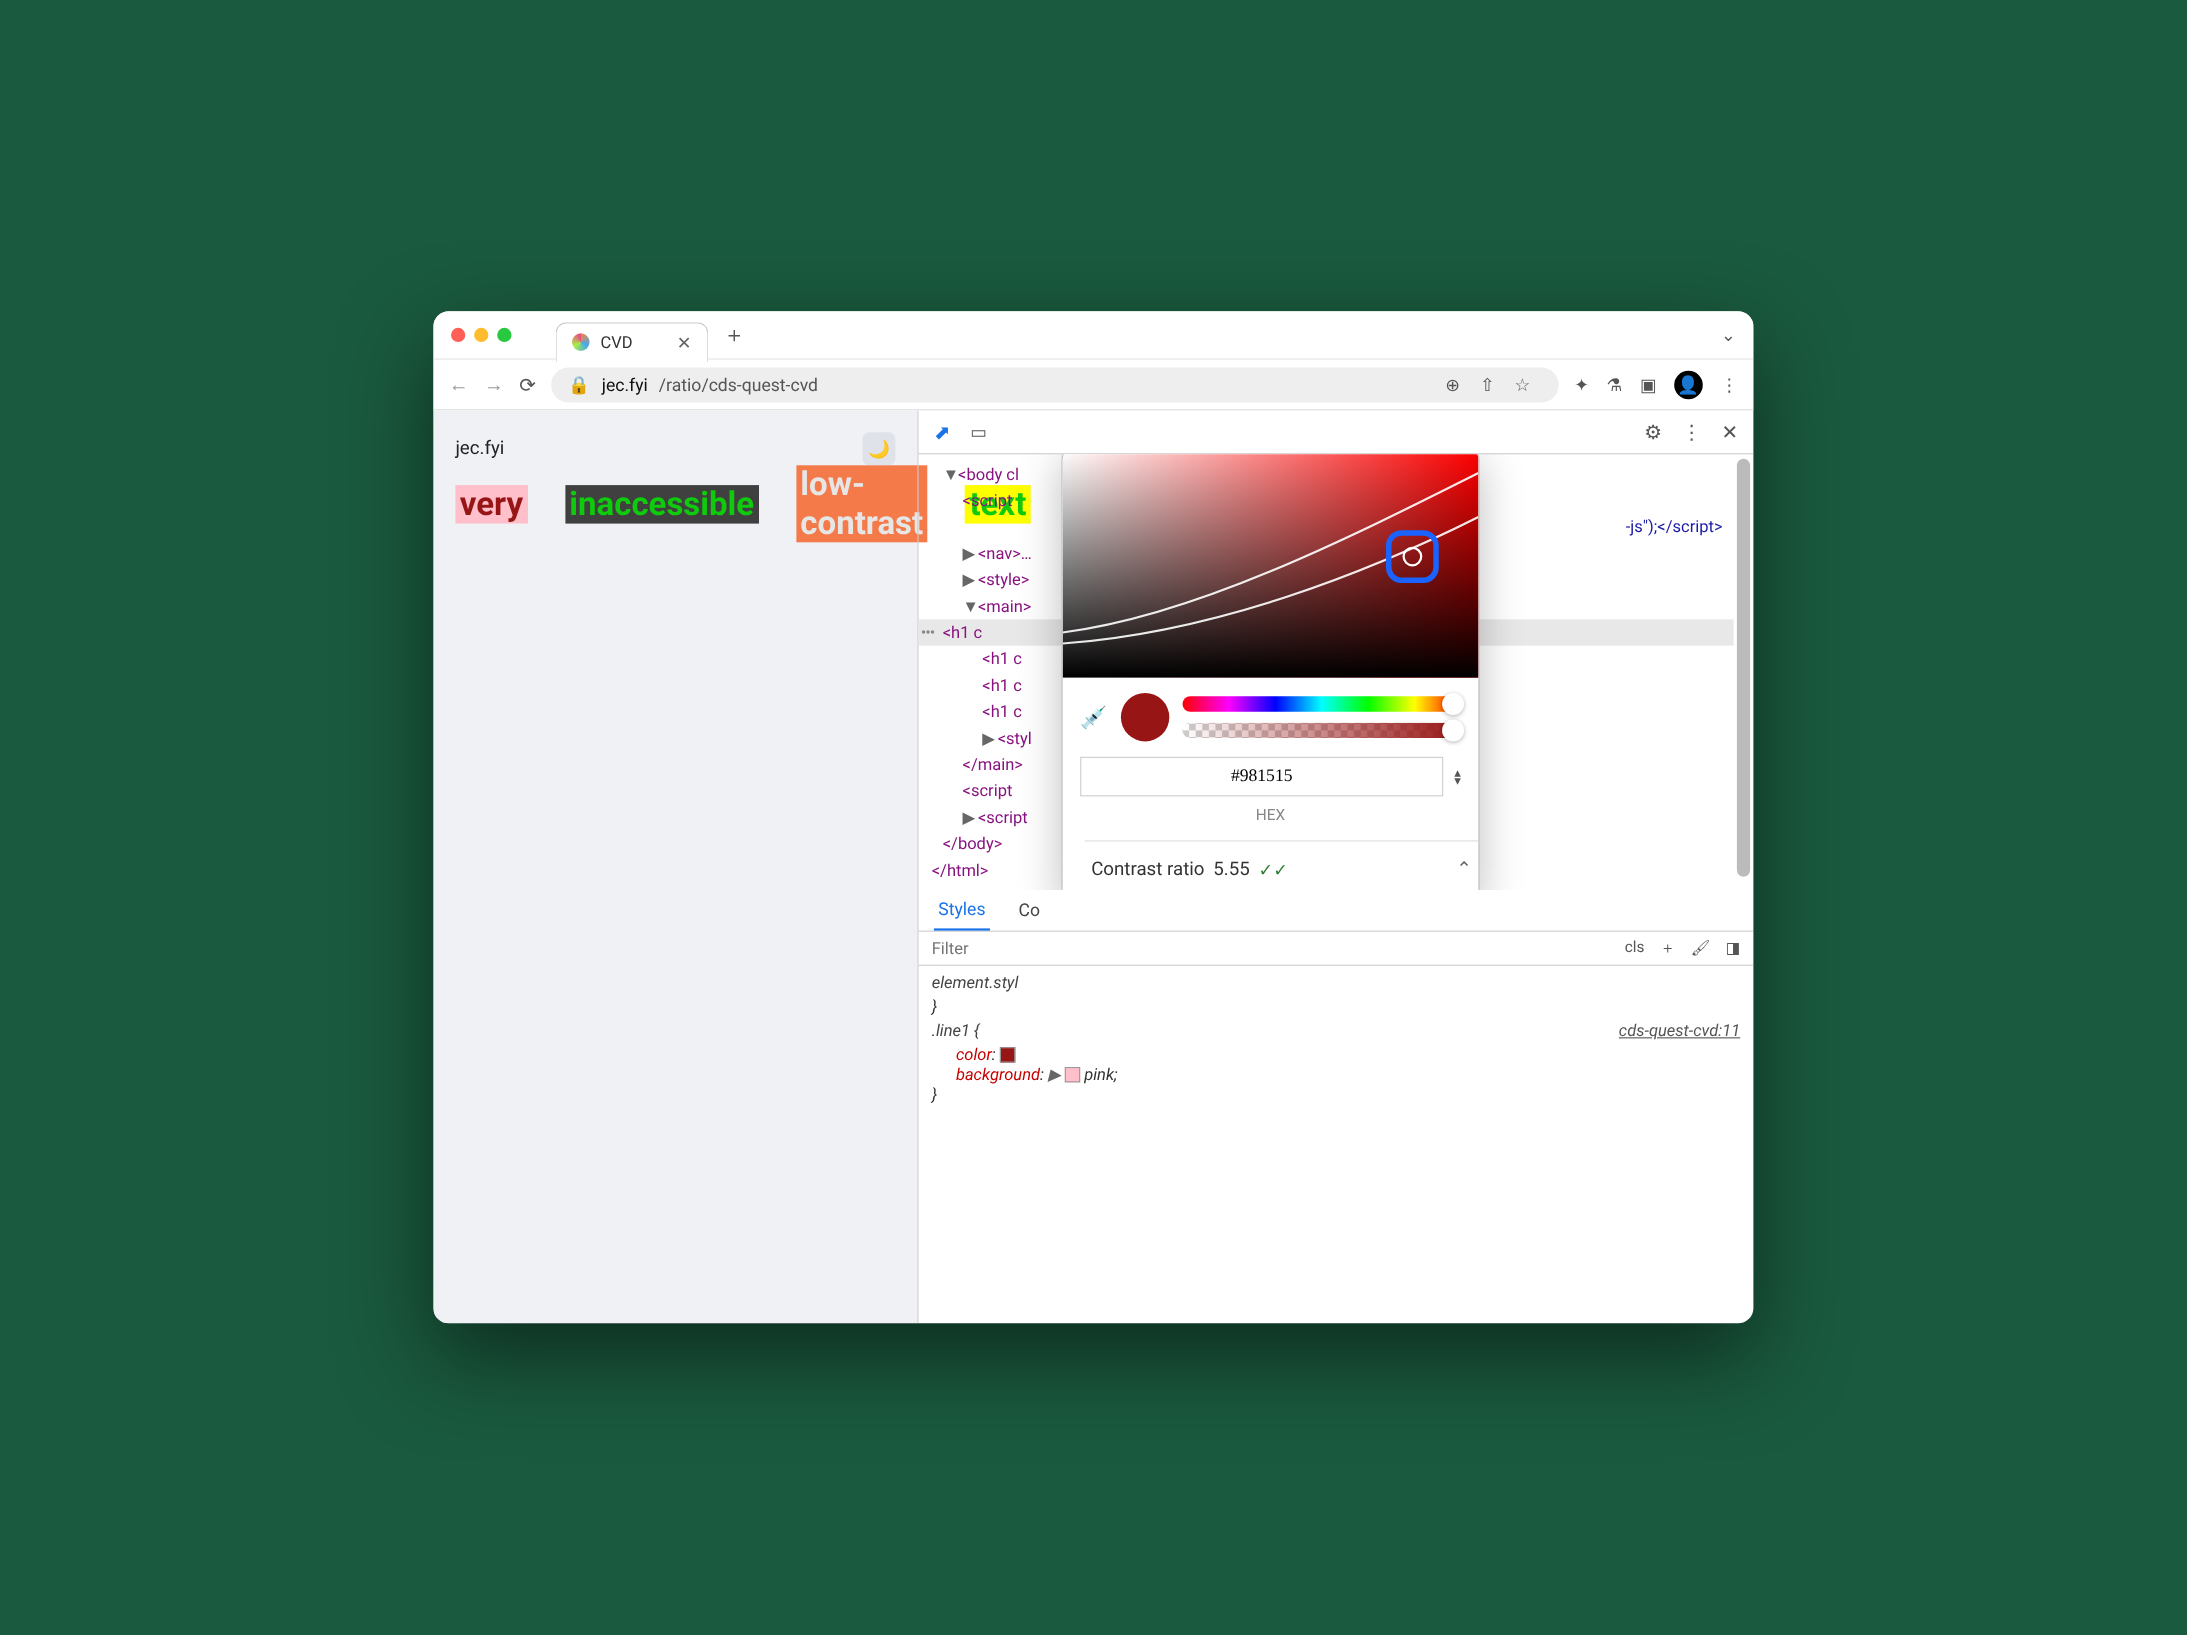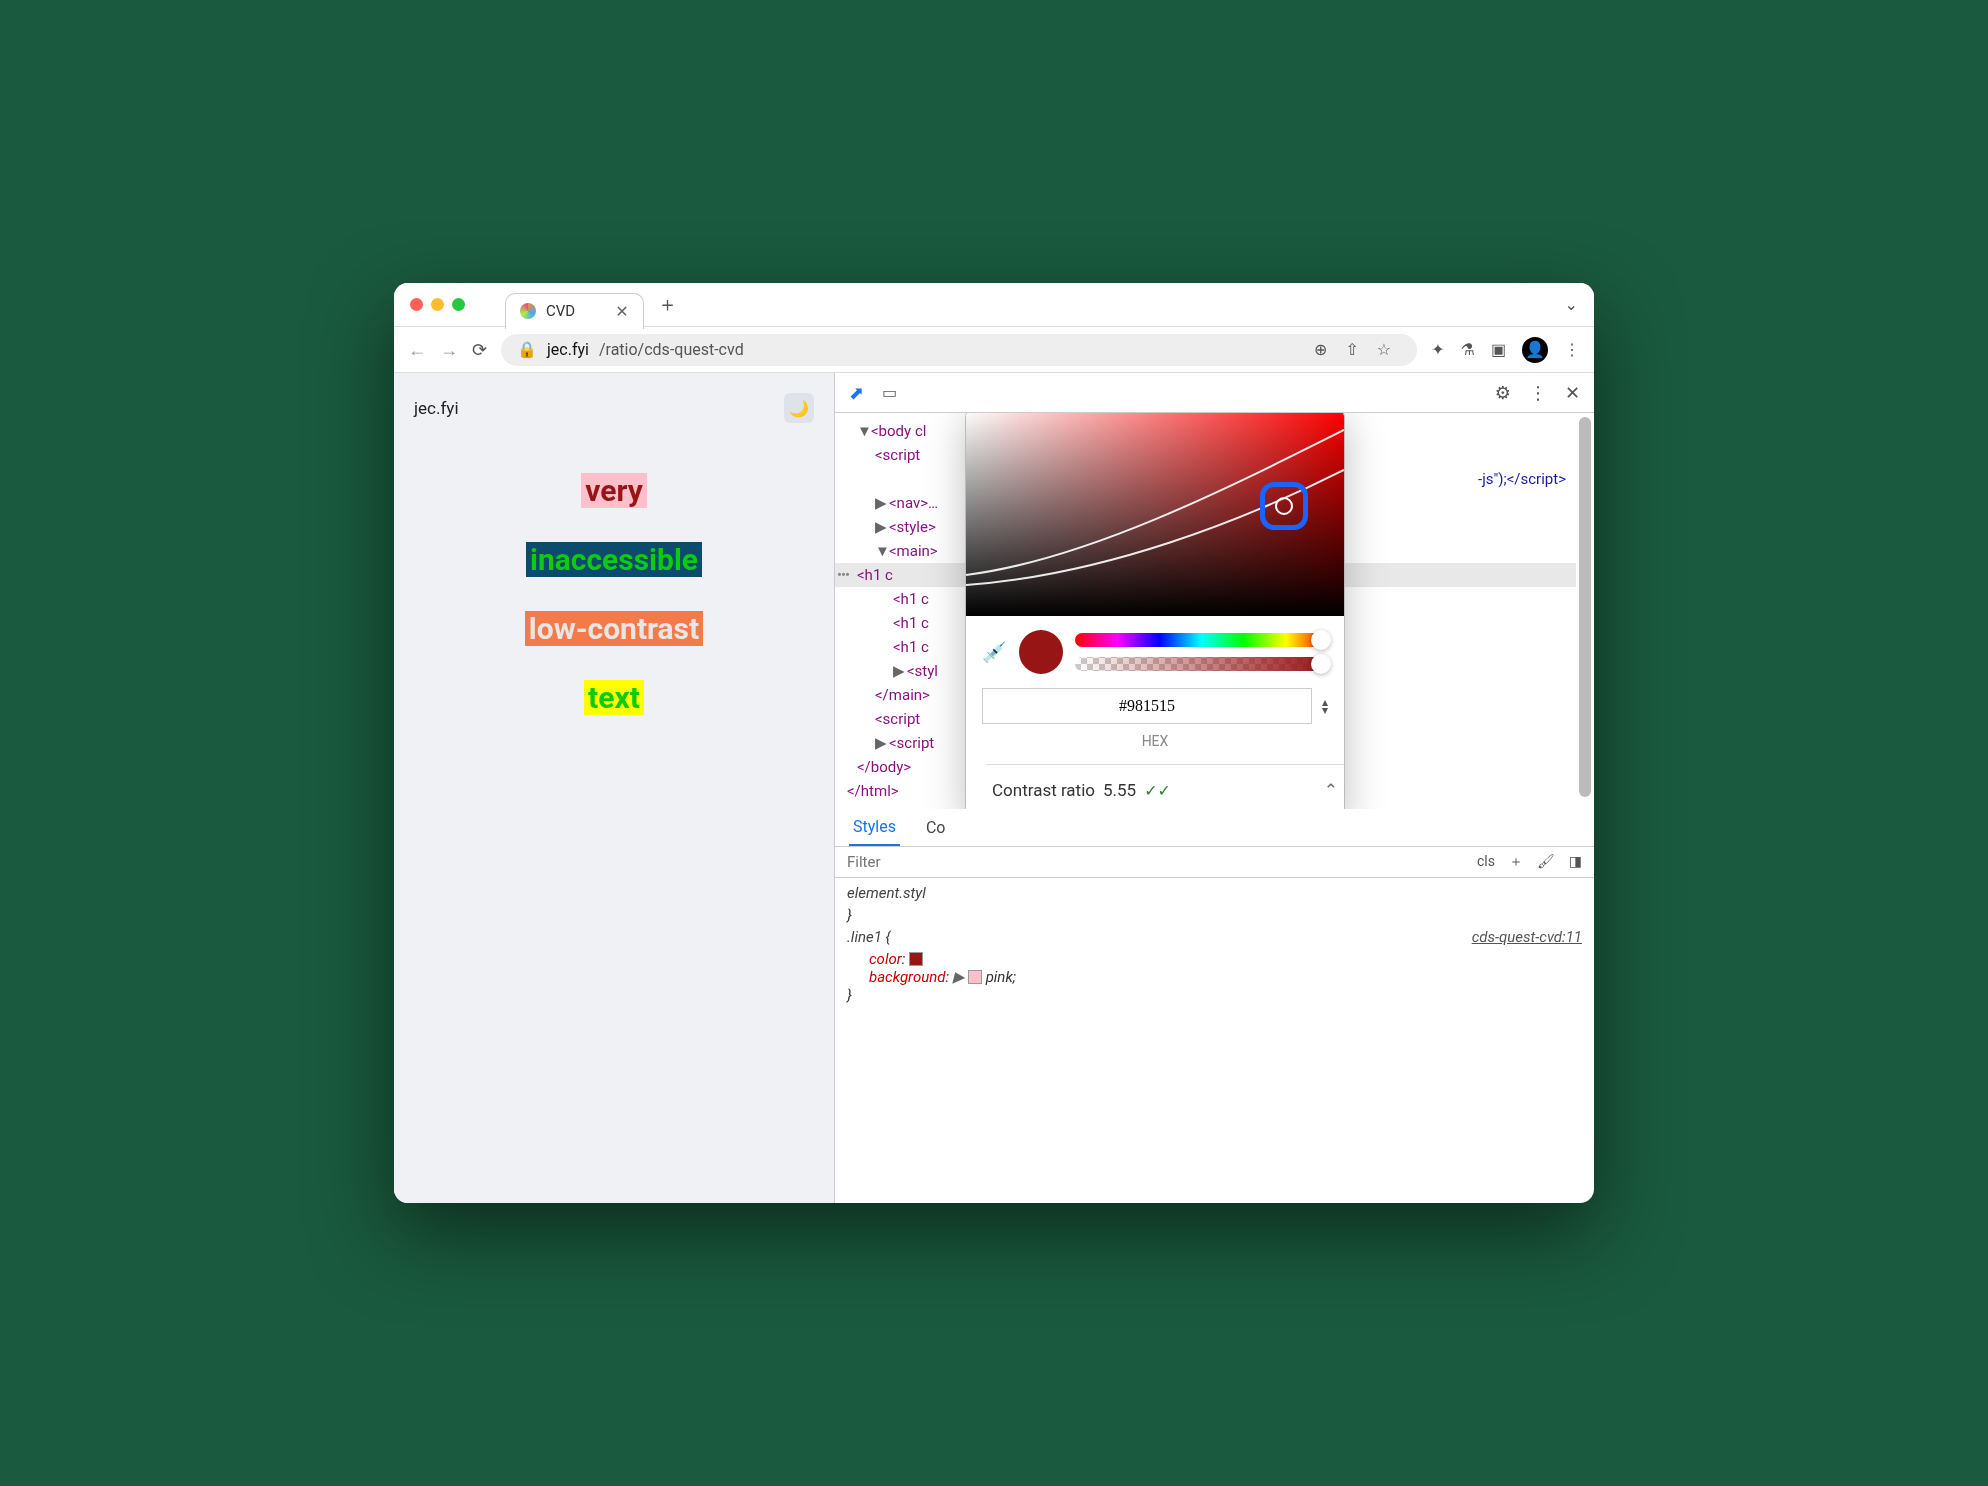--- a/index.html
+++ b/index.html
@@ -30,24 +30,24 @@
   .avatar-btn { width: 26px; height: 26px; border-radius: 50%; background: #000; color: #fff; display:flex; align-items:center; justify-content:center; font-size:16px;}
   
   
   .content { flex: 1; display: flex; overflow: hidden; }
   
   
   .page { width: 440px; background: #eff1f5; position: relative; padding: 20px; }
   .page-head { display:flex; align-items:center; justify-content:space-between;}
   .site-title { font-size: 17px; color: #222; }
   .moon-btn { width: 30px; height: 30px; border-radius: 6px; background: #dfe3e9; display:flex; align-items:center; justify-content:center;}
-  .lines { margin-top: 50px; display: flex; flex-direction: column; align-items: center; gap: 34px; }
+  .lines { display: flex; align-items: center; gap: 34px; }
   .ln { font-size: 30px; font-weight: bold; padding: 0 4px; }
   .ln1 { color: #981515; background: pink; }
-  .ln2 { color: #0fca0d; background: #0c4a6e; }
+  .ln2 { color: #0fca0d; background: #404040; }
   .ln3 { color: #e6e6e6; background: #f47a4a; }
   .ln4 { color: #0fca0d; background: #ffff00; }
   
   
   .devtools { flex: 1; display: flex; flex-direction: column; border-left: 1px solid #ccc; position:relative;}
   .dt-top { height: 40px; border-bottom: 1px solid #ccc; display:flex; align-items:center; padding: 0 14px; gap: 18px; color: #555;}
   .dt-top .cursor { color: #1a73e8; font-size: 18px;}
   .dt-top-right { margin-left: auto; display:flex; gap: 18px; font-size: 18px;}
   
   .dom { position: relative; padding: 6px 18px 6px 22px; font-family: Menlo, Consolas, monospace; font-size: 15px; line-height: 1.6; color: #333; overflow: hidden; }

